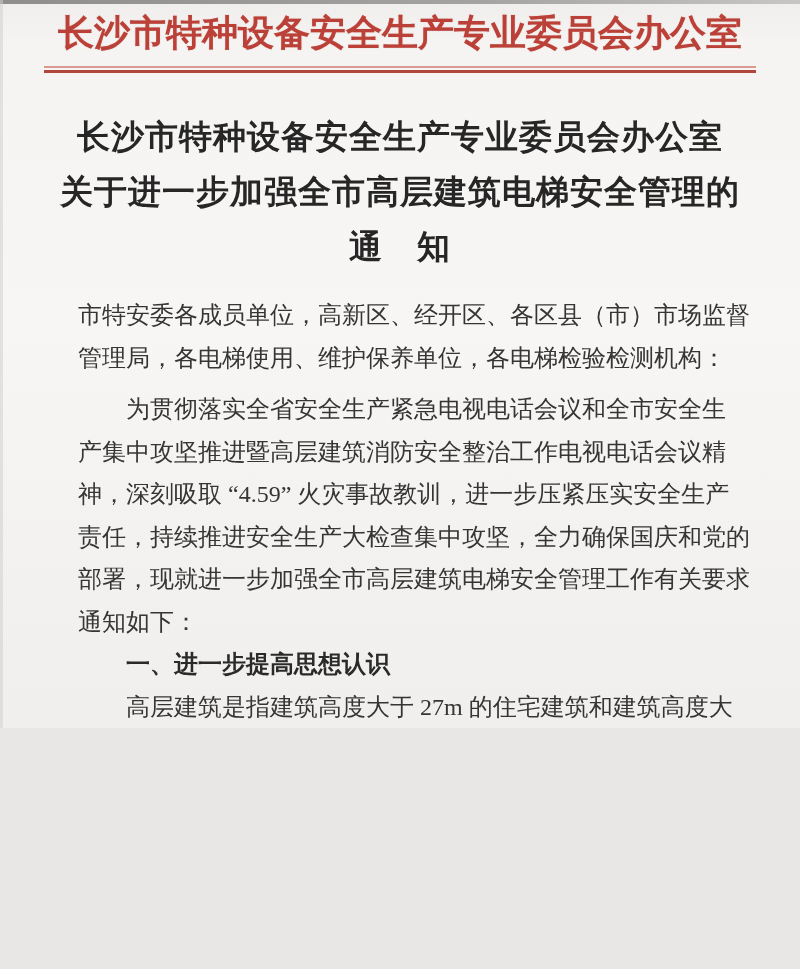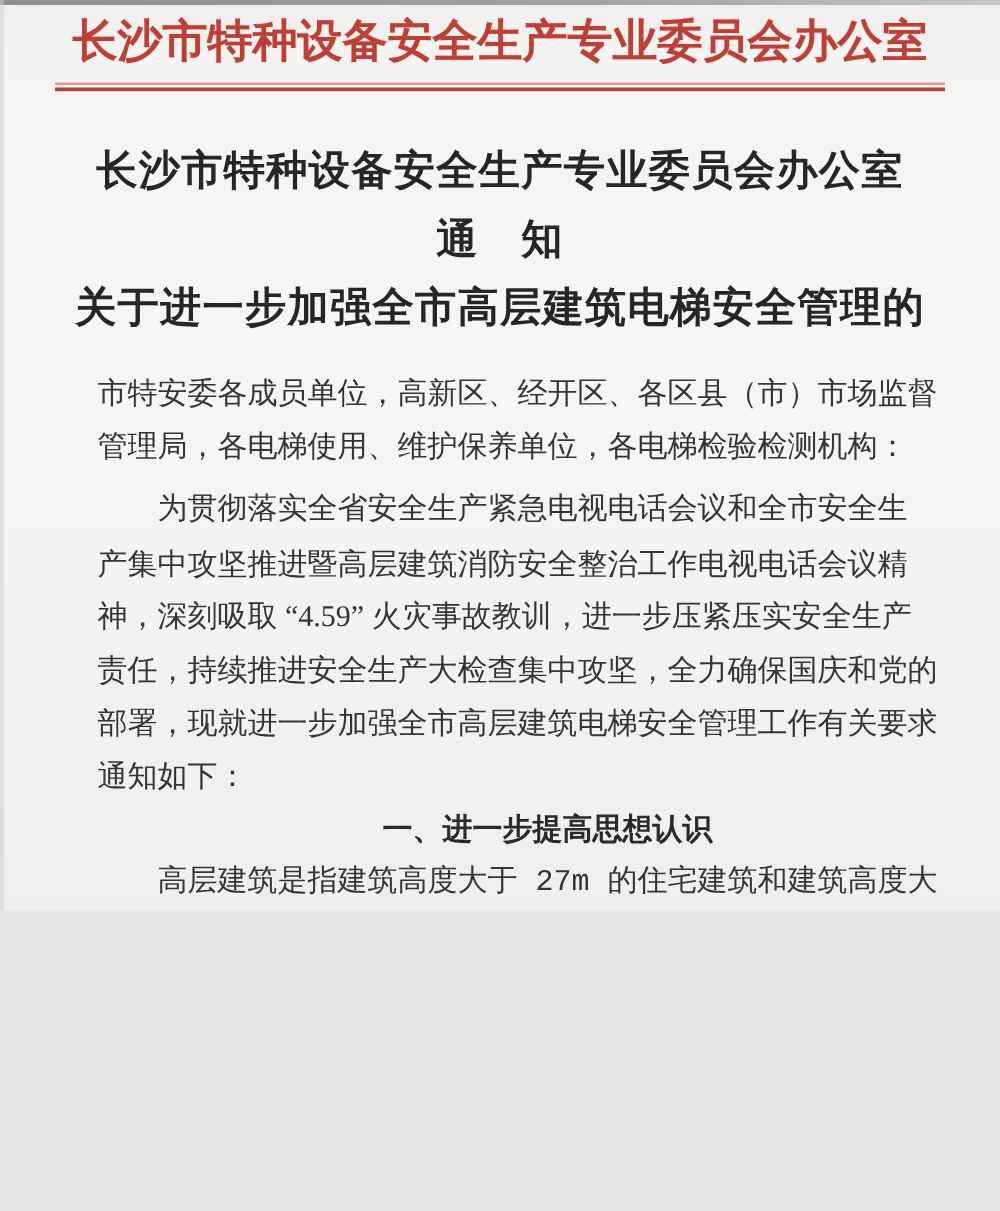--- a/index.html
+++ b/index.html
@@ -44,25 +44,25 @@
   .doc-title .t-line { white-space:nowrap; }
 
   
   .doc-body {
     position:absolute; top:294px; left:78px; width:672px;
     font-size:24px; line-height:42.5px;
     color:#353535;
     letter-spacing:0;
   }
   .b-line { white-space:nowrap; }
-  .indent { padding-left:48px;font-family:Liberation Mono, monospace; }
+  .indent { padding-left:48px; }
   .gap-above { margin-top:9px; }
   .sec-heading {
     font-family:Liberation Sans, sans-serif;
-    font-weight:bold; color:#2a2a2a;text-align:center;
+    font-weight:bold; color:#2a2a2a;
   }
 
   
   .pink-line {
     position:absolute; top:884px; left:44px; right:2px; height:4px;
     background:linear-gradient(180deg,#f0cdca 0%,#cf7b76 45%,#e8bcb8 100%);
     z-index:1;
   }
 
   
@@ -112,22 +112,22 @@
 
   <div class="masthead">长沙市特种设备安全生产专业委员会办公室</div>
   <div class="double-rule">
     <div class="thin"></div>
     <div class="gap"></div>
     <div class="thick"></div>
   </div>
 
   <div class="doc-title">
     <div class="t-line">长沙市特种设备安全生产专业委员会办公室</div>
+    <div class="t-line">关于进一步加强全市高层建筑电梯安全管理的</div>
     <div class="t-line">通　知</div>
-    <div class="t-line">关于进一步加强全市高层建筑电梯安全管理的</div>
   </div>
 
   <div class="doc-body">
     <div class="b-line">市特安委各成员单位，高新区、经开区、各区县（市）市场监督</div>
     <div class="b-line">管理局，各电梯使用、维护保养单位，各电梯检验检测机构：</div>
 
     <div class="b-line indent gap-above">为贯彻落实全省安全生产紧急电视电话会议和全市安全生</div>
     <div class="b-line">产集中攻坚推进暨高层建筑消防安全整治工作电视电话会议精</div>
     <div class="b-line">神，深刻吸取 “4.59” 火灾事故教训，进一步压紧压实安全生产</div>
     <div class="b-line">责任，持续推进安全生产大检查集中攻坚，全力确保国庆和党的</div>

